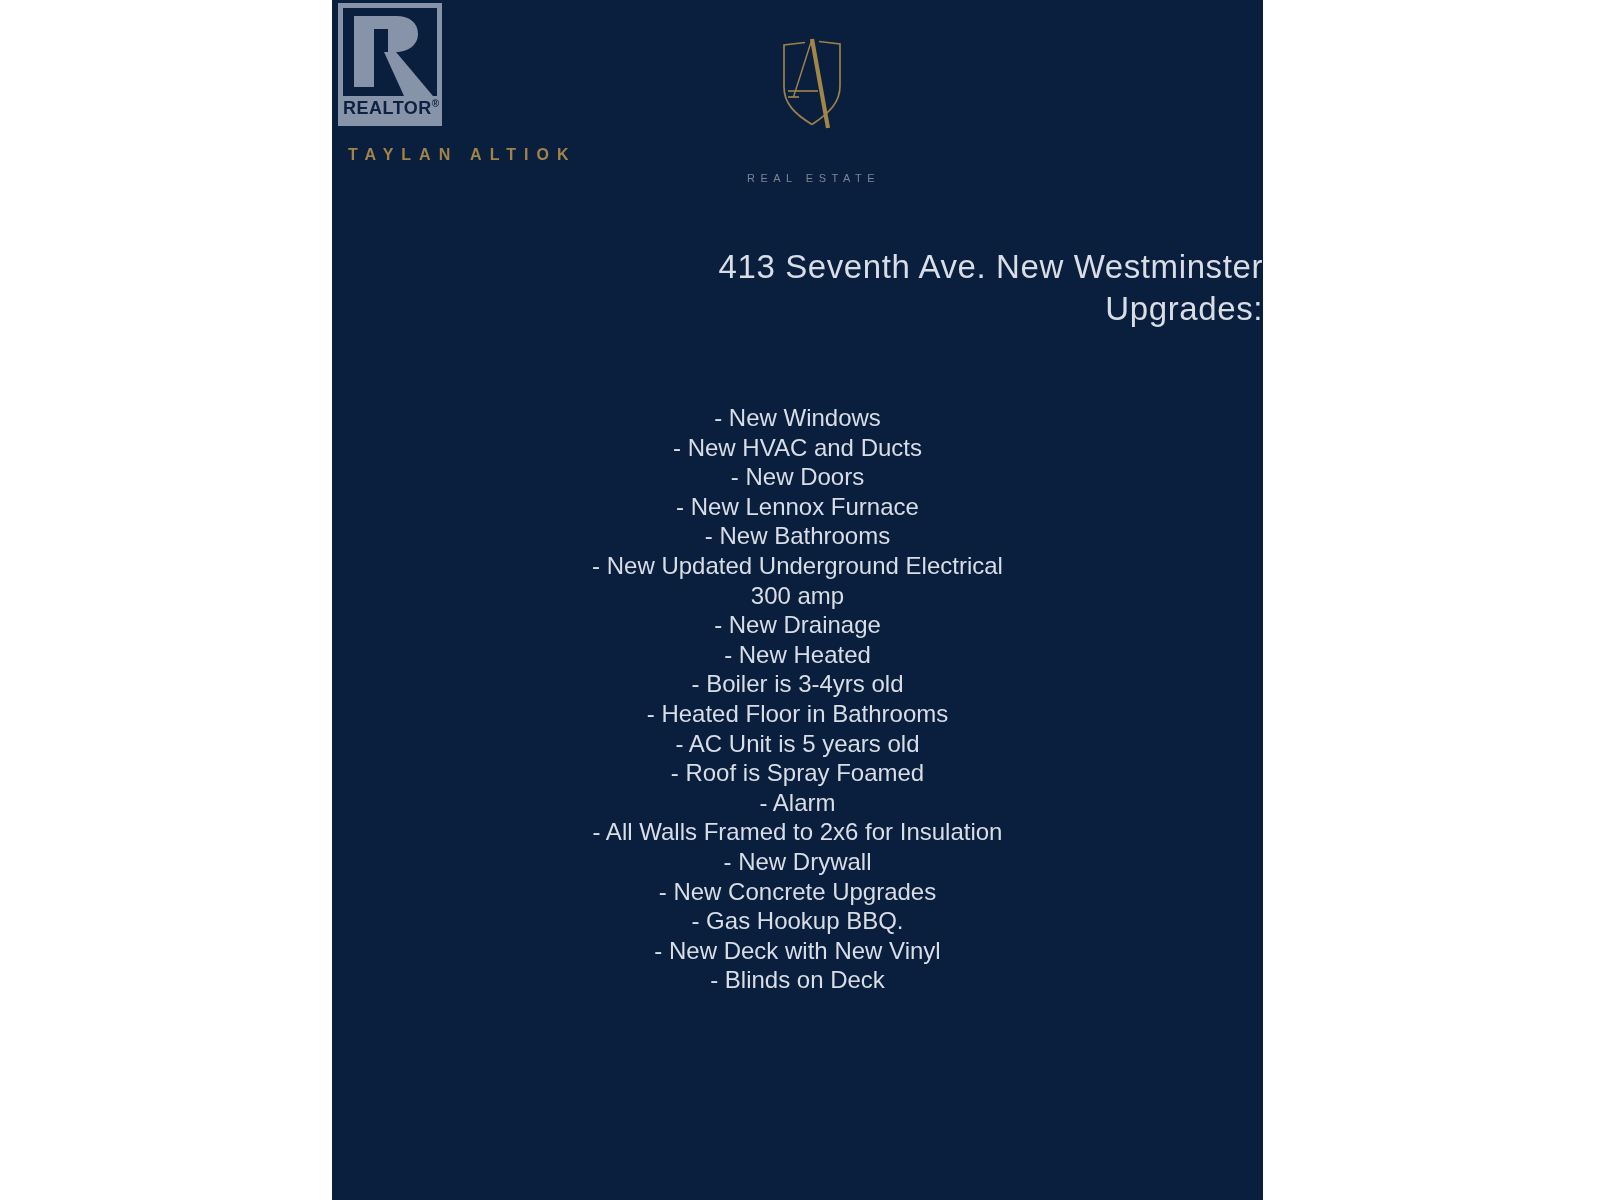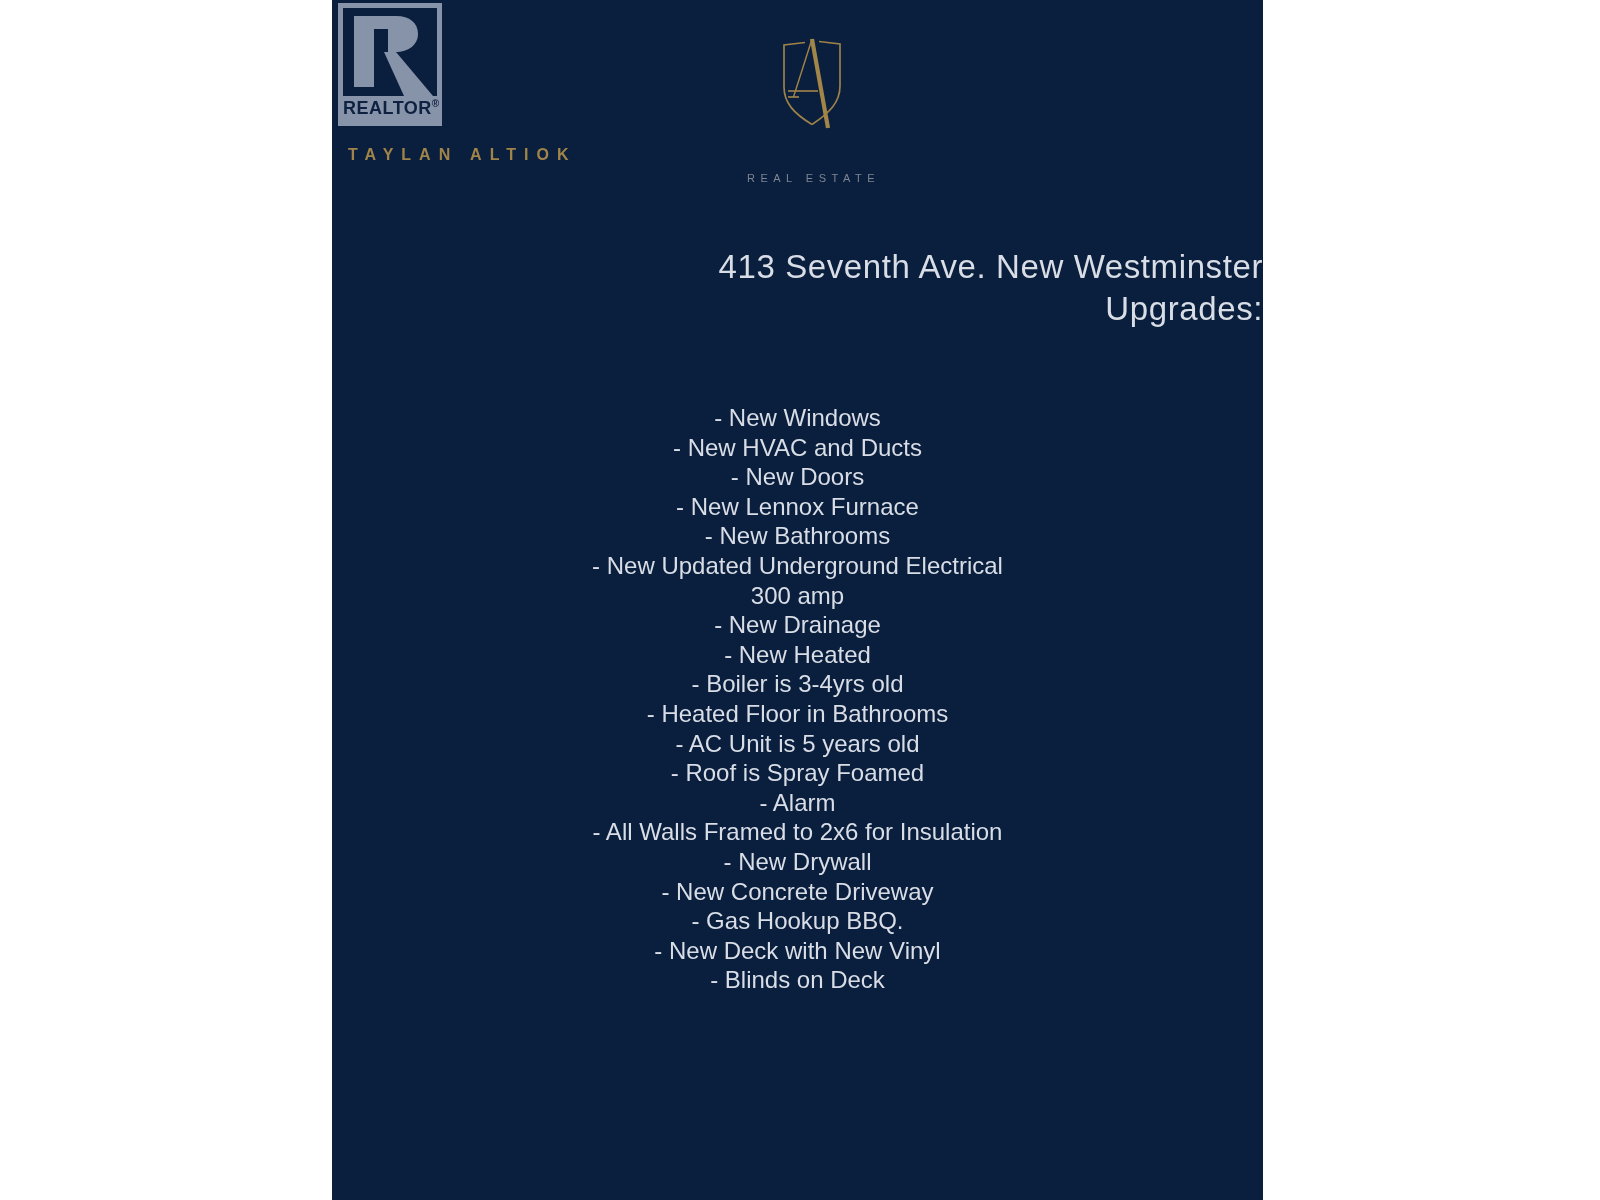--- a/index.html
+++ b/index.html
@@ -102,19 +102,19 @@
       <div class="list-line">300 amp</div>
       <div class="list-line">- New Drainage</div>
       <div class="list-line">- New Heated</div>
       <div class="list-line">- Boiler is 3-4yrs old</div>
       <div class="list-line">- Heated Floor in Bathrooms</div>
       <div class="list-line">- AC Unit is 5 years old</div>
       <div class="list-line">- Roof is Spray Foamed</div>
       <div class="list-line">- Alarm</div>
       <div class="list-line">- All Walls Framed to 2x6 for Insulation</div>
       <div class="list-line">- New Drywall</div>
-      <div class="list-line">- New Concrete Driveway</div>
+      <div class="list-line">- New Concrete Upgrades</div>
       <div class="list-line">- Gas Hookup BBQ.</div>
       <div class="list-line">- New Deck with New Vinyl</div>
       <div class="list-line">- Blinds on Deck</div>
     </div>
 
 </div>
 
 </body></html>

